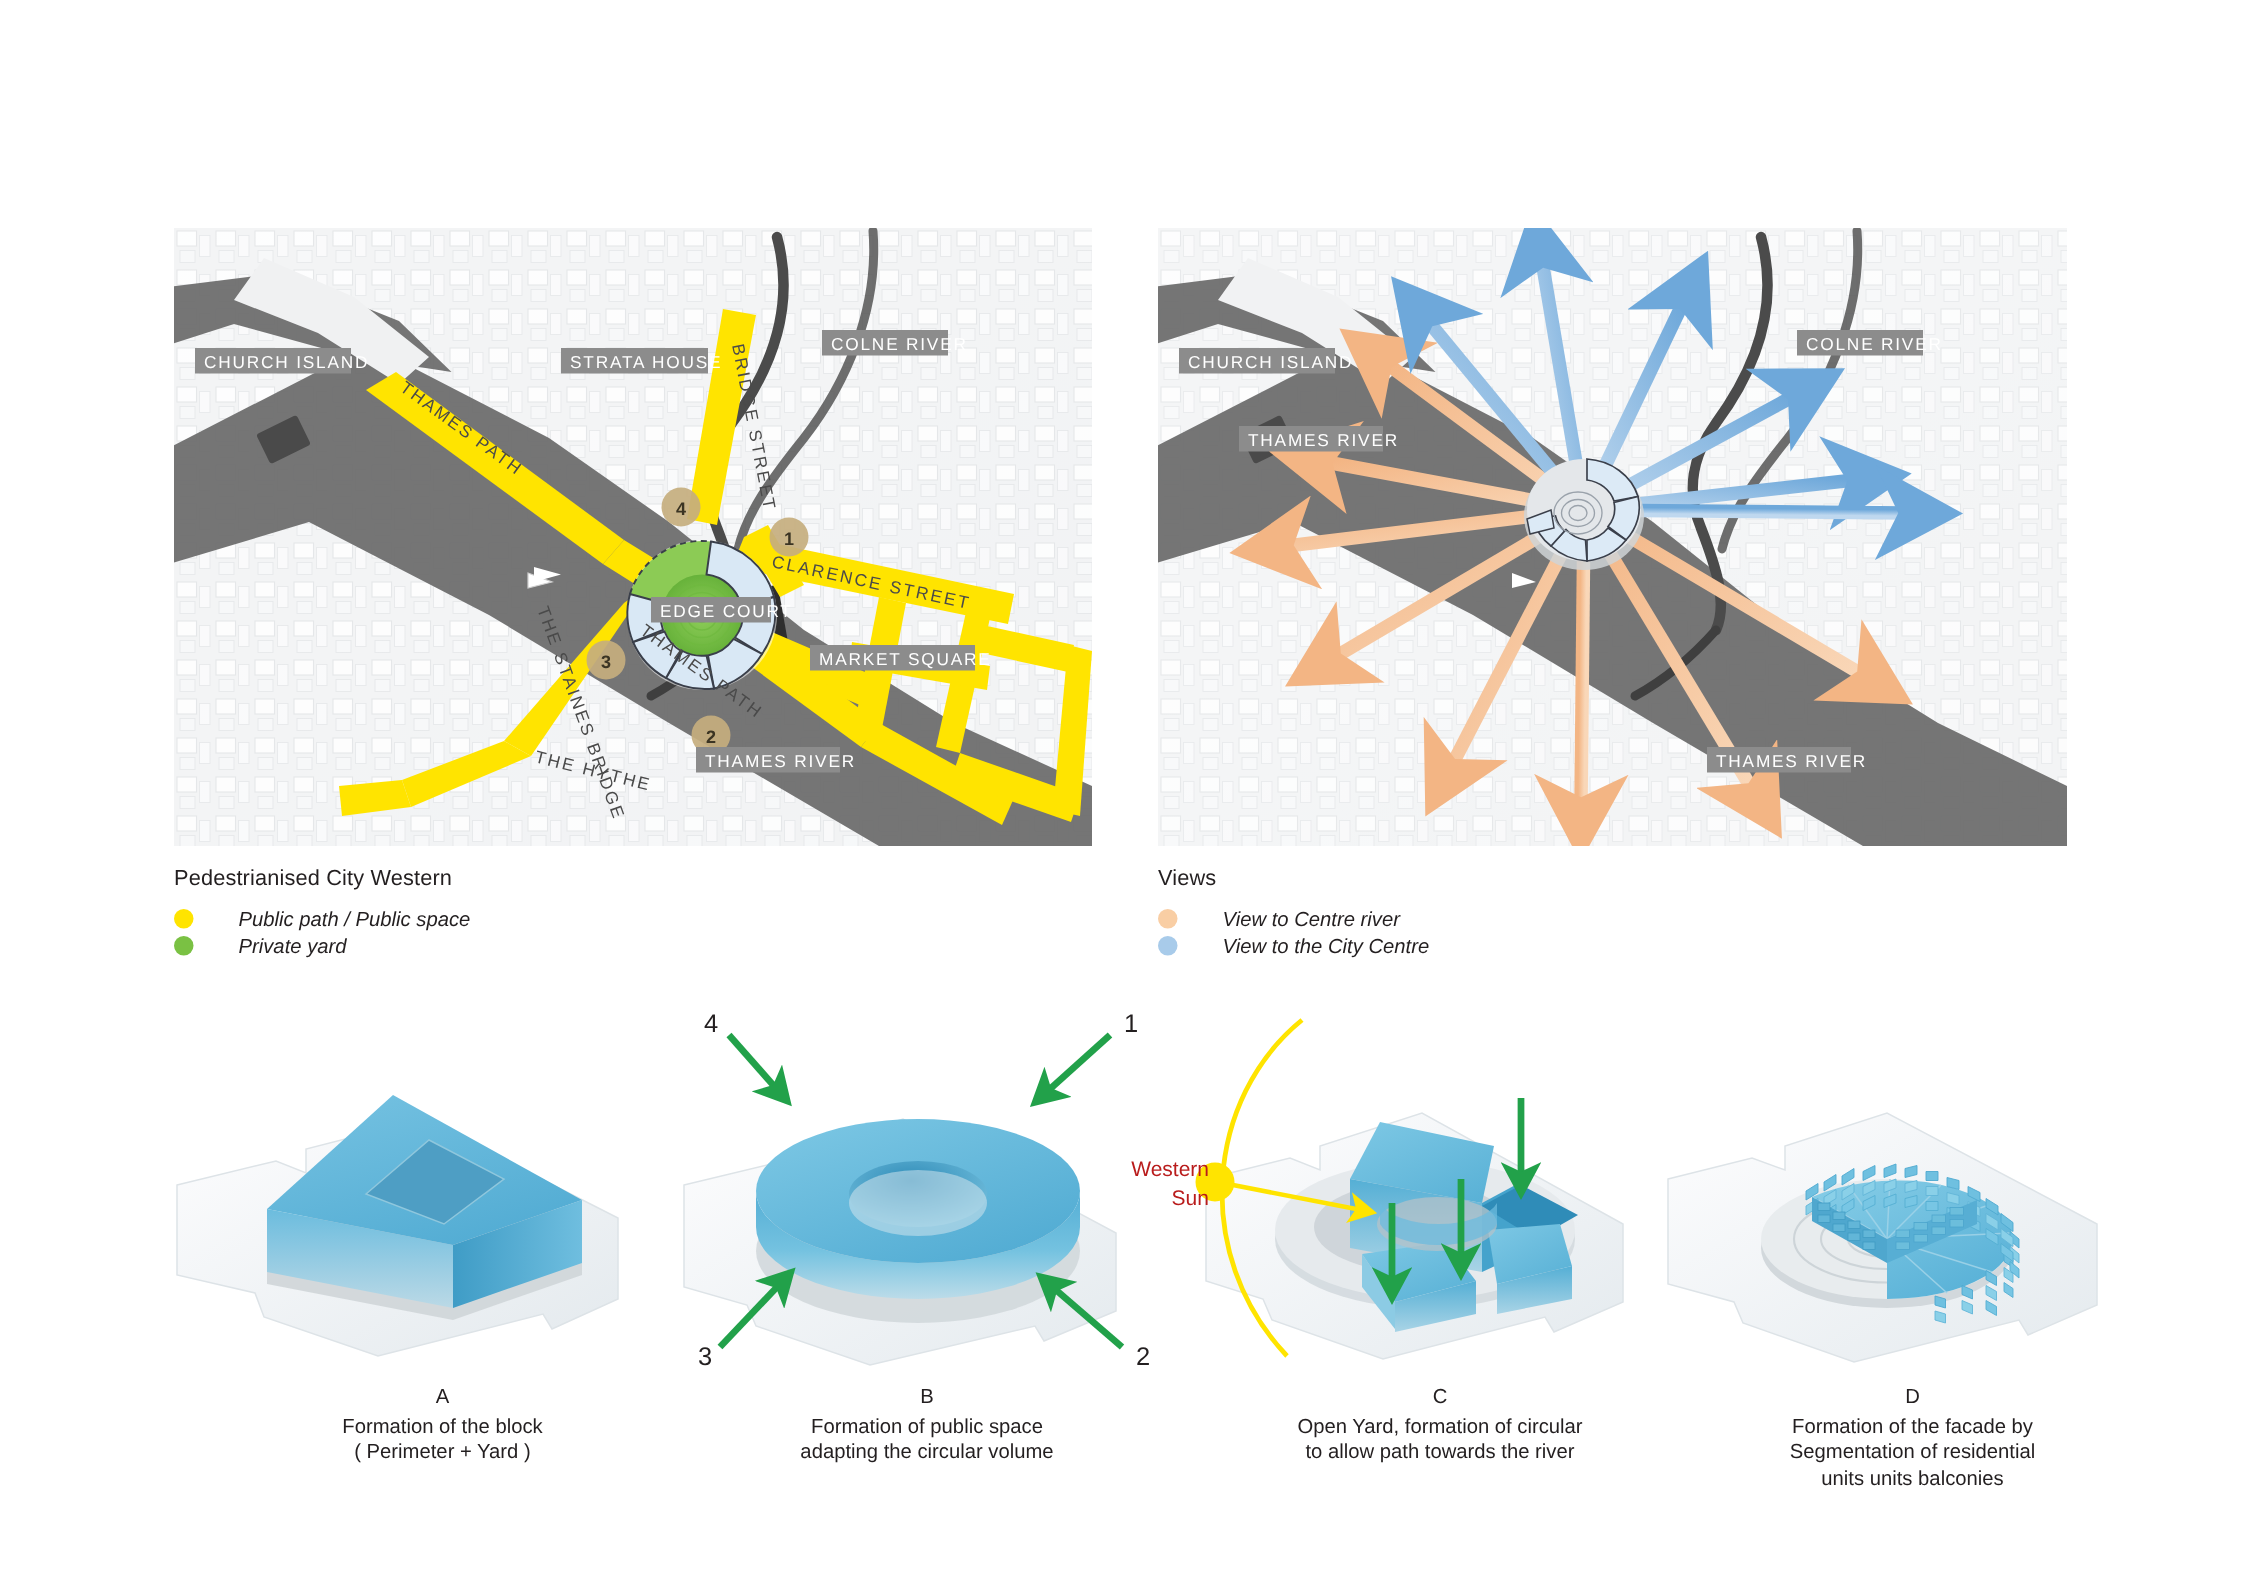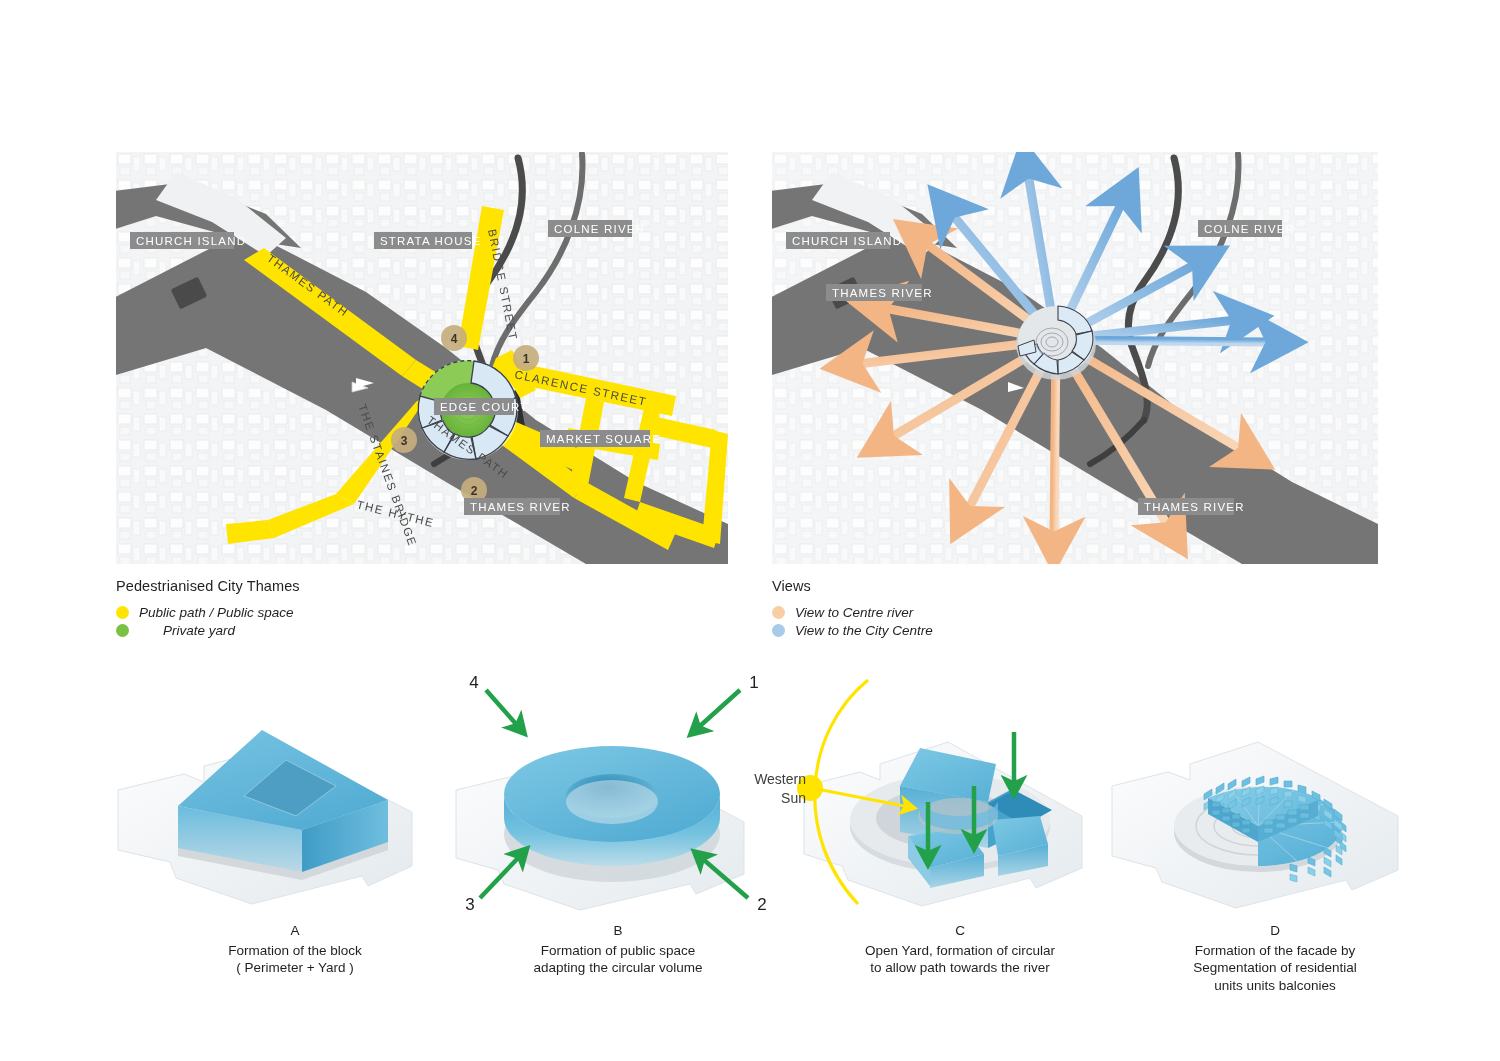--- a/index.html
+++ b/index.html
@@ -9,29 +9,29 @@
   .panel{position:absolute;}
 
   
   .mapframe{position:absolute;overflow:hidden;background:#f2f3f4;}
   .mapsvg{position:absolute;left:0;top:0;}
 
   
   .legend-title{font-size:14.5px;color:#231f20;letter-spacing:.1px;}
   .legend-row{display:flex;align-items:center;margin-top:5px;}
   .legend-dot{width:13px;height:13px;border-radius:50%;flex:0 0 auto;}
-  .legend-label{font-size:13.5px;font-style:italic;margin-left:10px;color:#231f20;}
+  .legend-label{font-size:13.5px;font-style:italic;margin-left:30px;color:#231f20;}
 
   
   .cap{position:absolute;text-align:center;font-size:13.5px;line-height:17.5px;color:#231f20;}
   .cap .letter{display:block;margin-bottom:2px;}
 
   
   .dia{position:absolute;}
-  .sunlabel{position:absolute;font-size:14px;line-height:19px;text-align:right;color:#404040;}
+  .sunlabel{position:absolute;font-size:14px;line-height:19px;text-align:right;color:#b91c1c;}
 </style>
 </head>
 <body>
 
 <div class="mapframe" style="left:116px;top:152px;width:612px;height:412px;">
   <svg class="mapsvg" width="612" height="412" viewBox="0 0 612 412">
     <defs>
       <linearGradient id="bgL" x1="0" y1="0" x2="1" y2="1">
         <stop offset="0" stop-color="#f4f5f6"></stop>
           <stop offset="1" stop-color="#eceef0"></stop>
@@ -168,27 +168,27 @@
         </g>
       <g>
           <rect x="348" y="346" width="96" height="17" fill="#8c8c8c"></rect>
         <text x="354" y="359" fill="#ffffff">THAMES RIVER</text>
         </g>
     </g>
   </svg>
 </div>
 
 <div class="panel" style="left:116px;top:578px;width:420px;">
-  <div class="legend-title">Pedestrianised City Thames</div>
+  <div class="legend-title">Pedestrianised City Western</div>
   <div style="height:6px;"></div>
   <div class="legend-row">
     <span class="legend-dot" style="background:#FFE400;"></span>
     <span class="legend-label">Public path / Public space</span>
   </div>
-  <div class="legend-row" style="margin-top:3px;gap:24px;">
+  <div class="legend-row" style="margin-top:3px;">
     <span class="legend-dot" style="background:#7AC143;"></span>
     <span class="legend-label">Private yard</span>
   </div>
 </div>
 
 <div class="mapframe" style="left:772px;top:152px;width:606px;height:412px;">
   <svg class="mapsvg" width="606" height="412" viewBox="0 0 606 412">
     <defs>
       <linearGradient id="bgR" x1="0" y1="0" x2="1" y2="1">
         <stop offset="0" stop-color="#f6f7f8"></stop>

